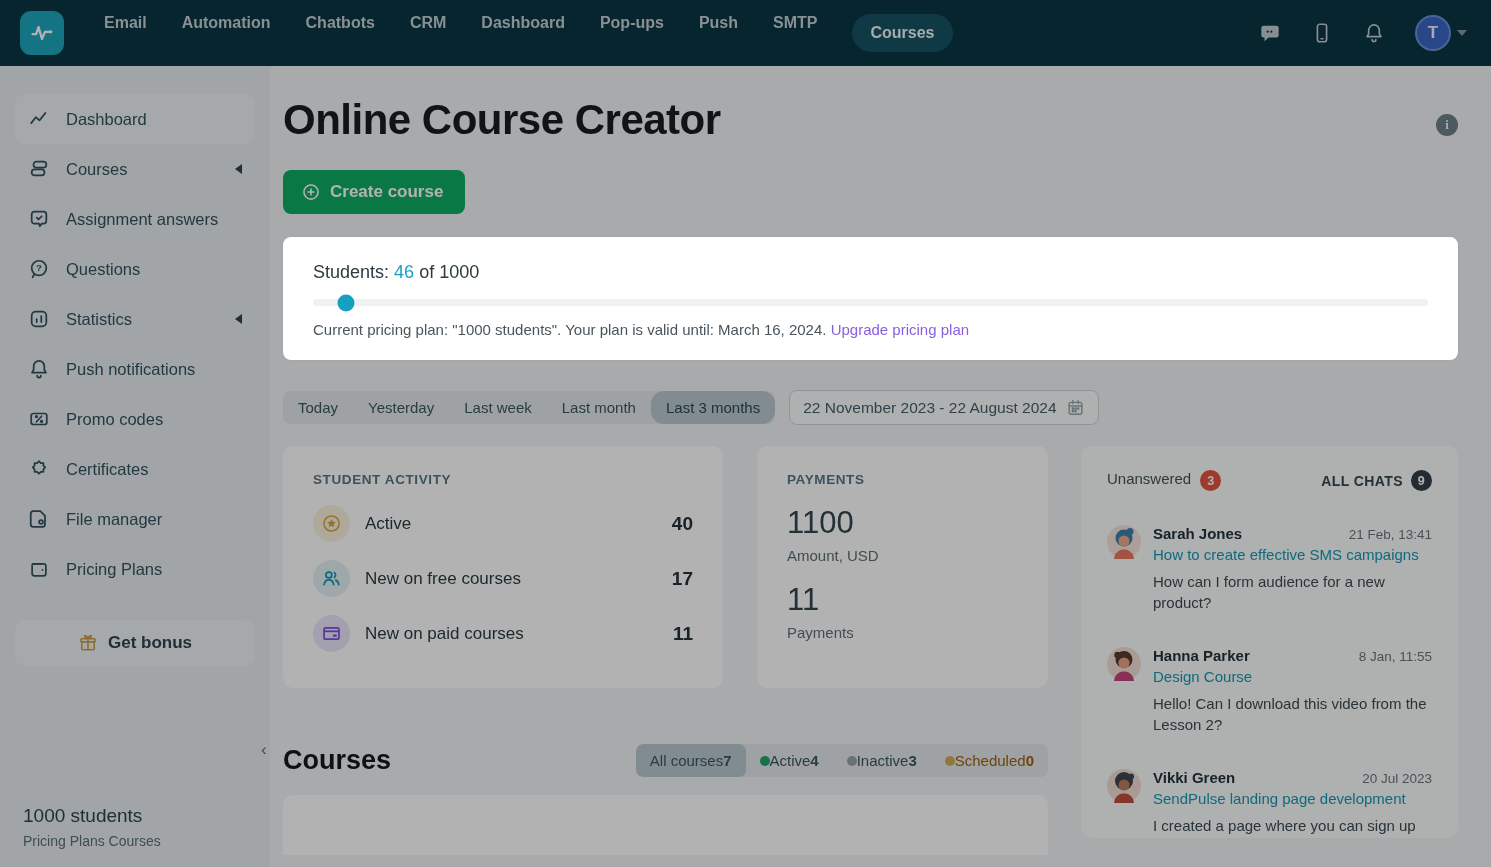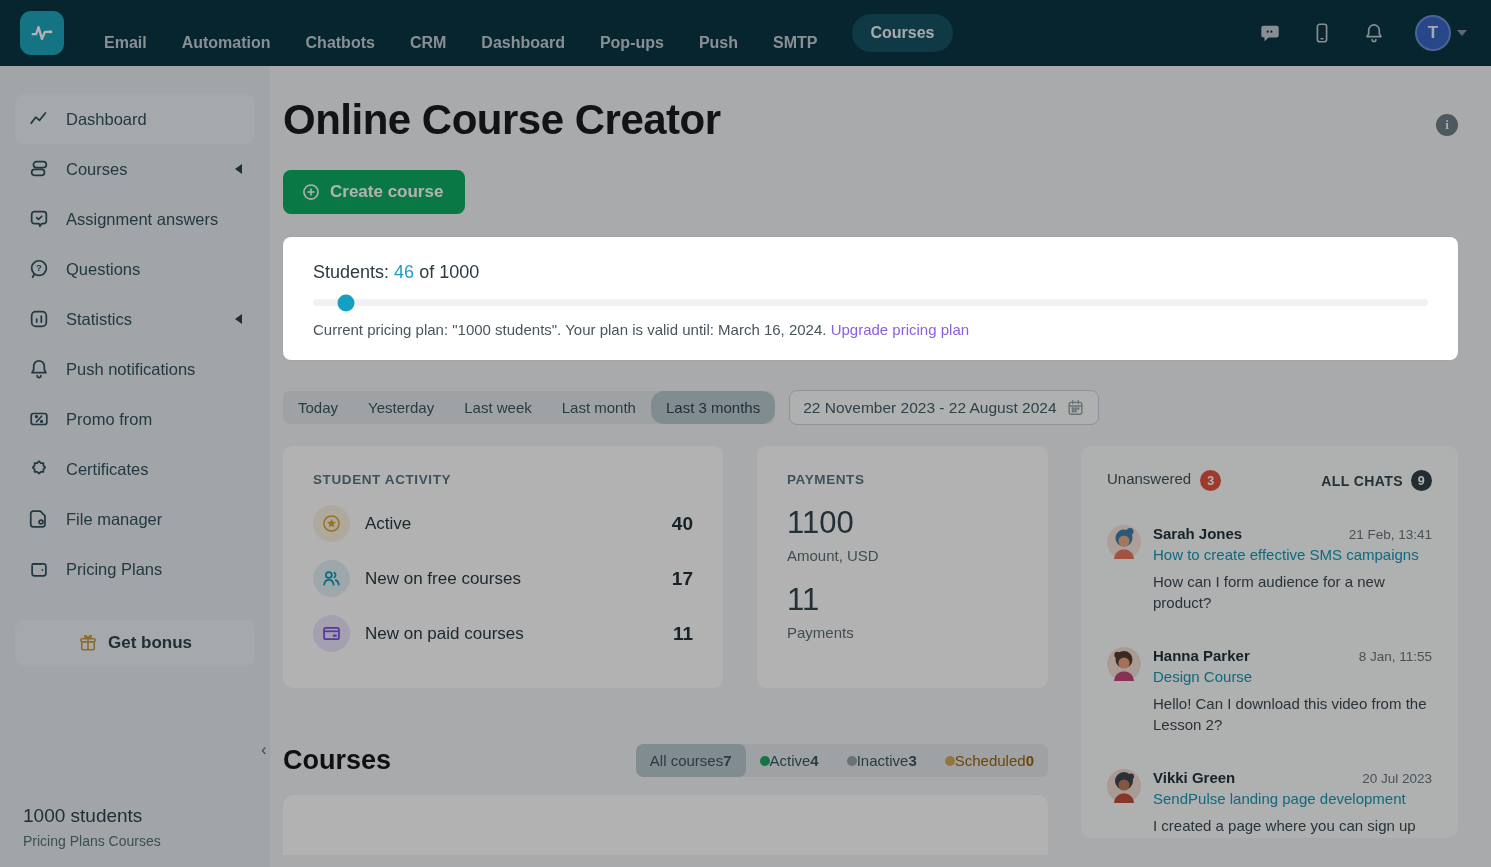--- a/index.html
+++ b/index.html
@@ -2,21 +2,21 @@
 <html><head>
 <meta charset="utf-8">
 <style>
   * { margin:0; padding:0; box-sizing:border-box; }
   html,body { width:1491px; height:867px; overflow:hidden; }
   body { font-family:"Liberation Sans", sans-serif; background:#f1f4f7; position:relative; }
 
   
   .topbar { height:66px; background:#0a3544; display:flex; align-items:center; padding:0 24px 0 20px; position:relative; z-index:10; }
   .logo { width:44px; height:44px; border-radius:11px; background:#1ea7bd; display:flex; align-items:center; justify-content:center; flex:0 0 auto; }
-  .nav-items { display:flex; align-items:flex-end; gap:35px; margin-left:40px; }
+  .nav-items { display:flex; align-items:flex-start; gap:35px; margin-left:40px; }
   .nav-item { color:#c3ced3; font-size:16px; font-weight:700; cursor:pointer; white-space:nowrap; }
   .nav-item.pill { background:#175265; color:#eef4f6; padding:10px 18px; border-radius:22px; }
   .nav-right { margin-left:auto; display:flex; align-items:center; gap:30px; }
   .nav-icon { width:22px; height:22px; display:block; }
   .avatar-wrap { display:flex; align-items:center; gap:6px; }
   .avatar { width:36px; height:36px; border-radius:50%; background:#3a66c4; border:2px solid #6c8fd9; color:#eef2fb; font-size:17px; font-weight:700; display:flex; align-items:center; justify-content:center; }
   .caret-down { width:0; height:0; border-left:5px solid transparent; border-right:5px solid transparent; border-top:6px solid #8a979c; }
 
   
   .app { display:flex; height:801px; }
@@ -194,21 +194,21 @@
         </svg>
       <span class="grow">Push notifications</span>
     </div>
     <div class="side-item">
       <svg class="sicon" viewBox="0 0 24 24" fill="none" stroke="#33525e" stroke-width="1.9" stroke-linecap="round">
           <rect x="3.5" y="6" width="17" height="12" rx="2.5"></rect>
           <path d="M9.2 15l5.6-6"></path>
           <circle cx="9.2" cy="9.4" r="0.9"></circle>
           <circle cx="14.8" cy="14.6" r="0.9"></circle>
         </svg>
-      <span class="grow">Promo from</span>
+      <span class="grow">Promo codes</span>
     </div>
     <div class="side-item">
       <svg class="sicon" viewBox="0 0 24 24" fill="none" stroke="#33525e" stroke-width="1.9" stroke-linejoin="round">
           <path d="M12 3.5l2 2h2.8v2.8l2 2-2 2v2.8H14l-2 2-2-2H7.2v-2.8l-2-2 2-2V5.5H10z"></path>
         </svg>
       <span class="grow">Certificates</span>
     </div>
     <div class="side-item">
       <svg class="sicon" viewBox="0 0 24 24" fill="none" stroke="#33525e" stroke-width="1.9" stroke-linejoin="round">
           <path d="M5.5 3.5h8l5 5V18a2.5 2.5 0 0 1-2.5 2.5H5.5A2.5 2.5 0 0 1 3 18V6a2.5 2.5 0 0 1 2.5-2.5z"></path>

